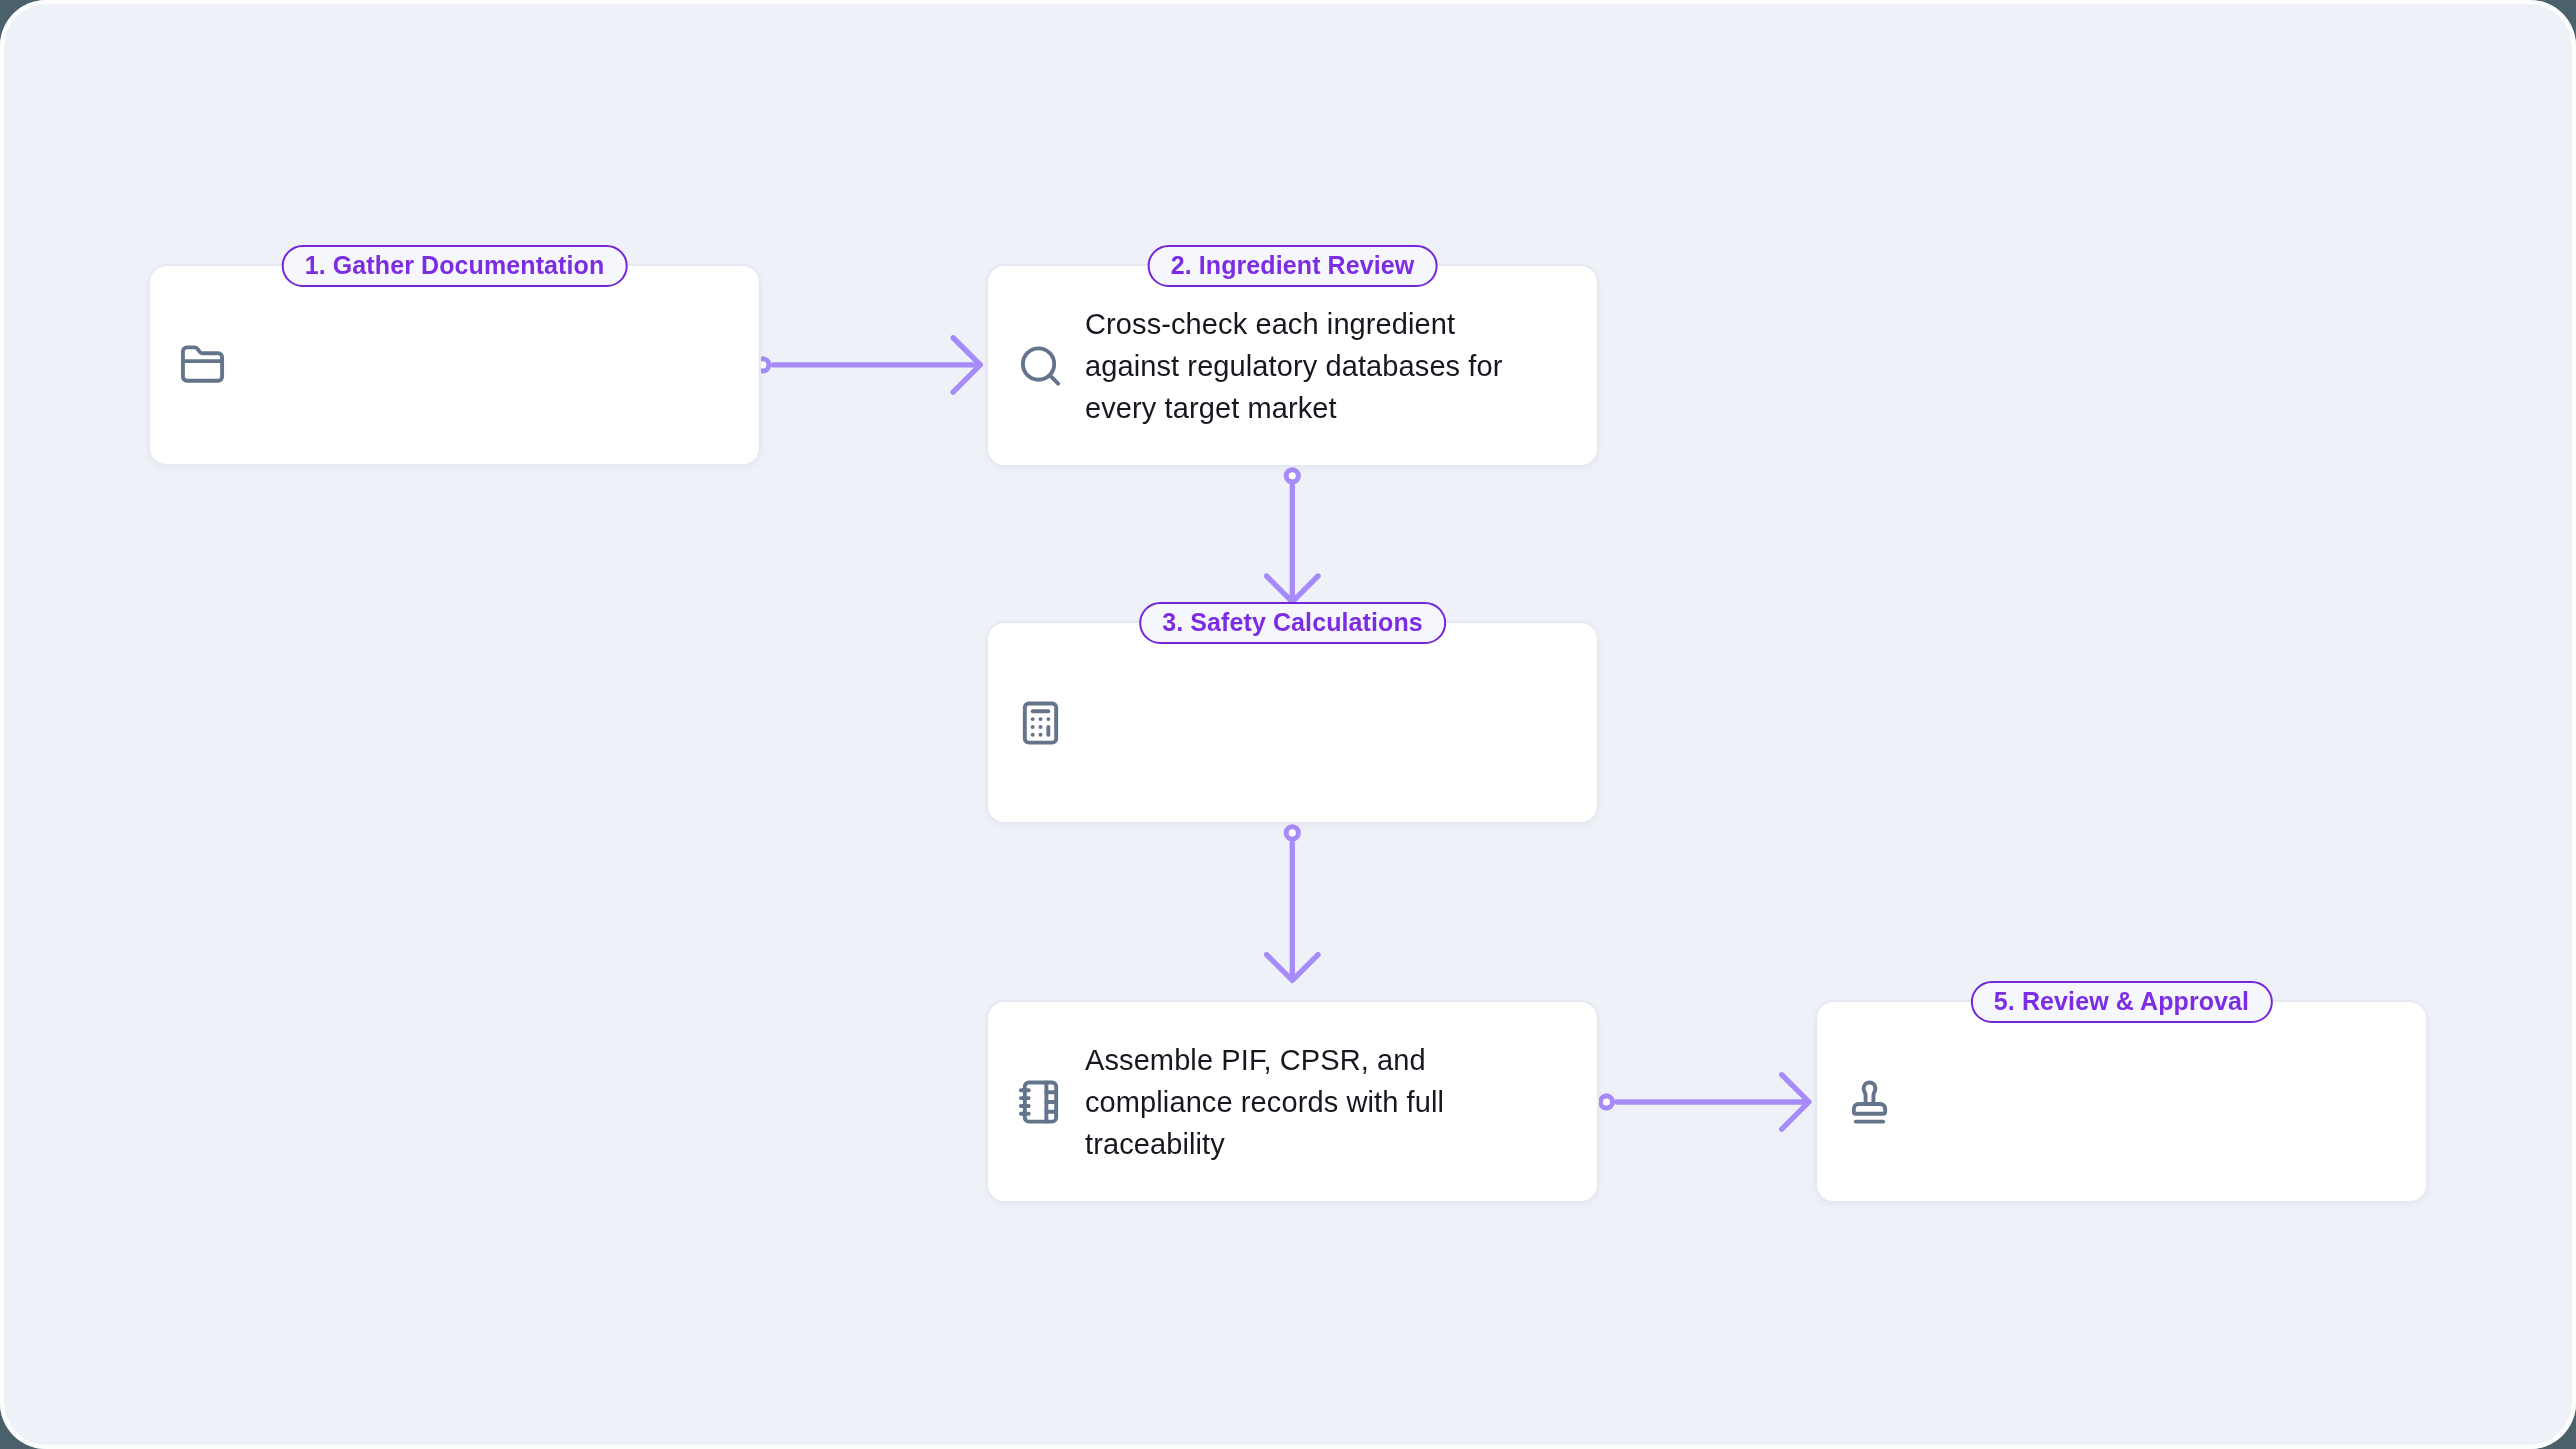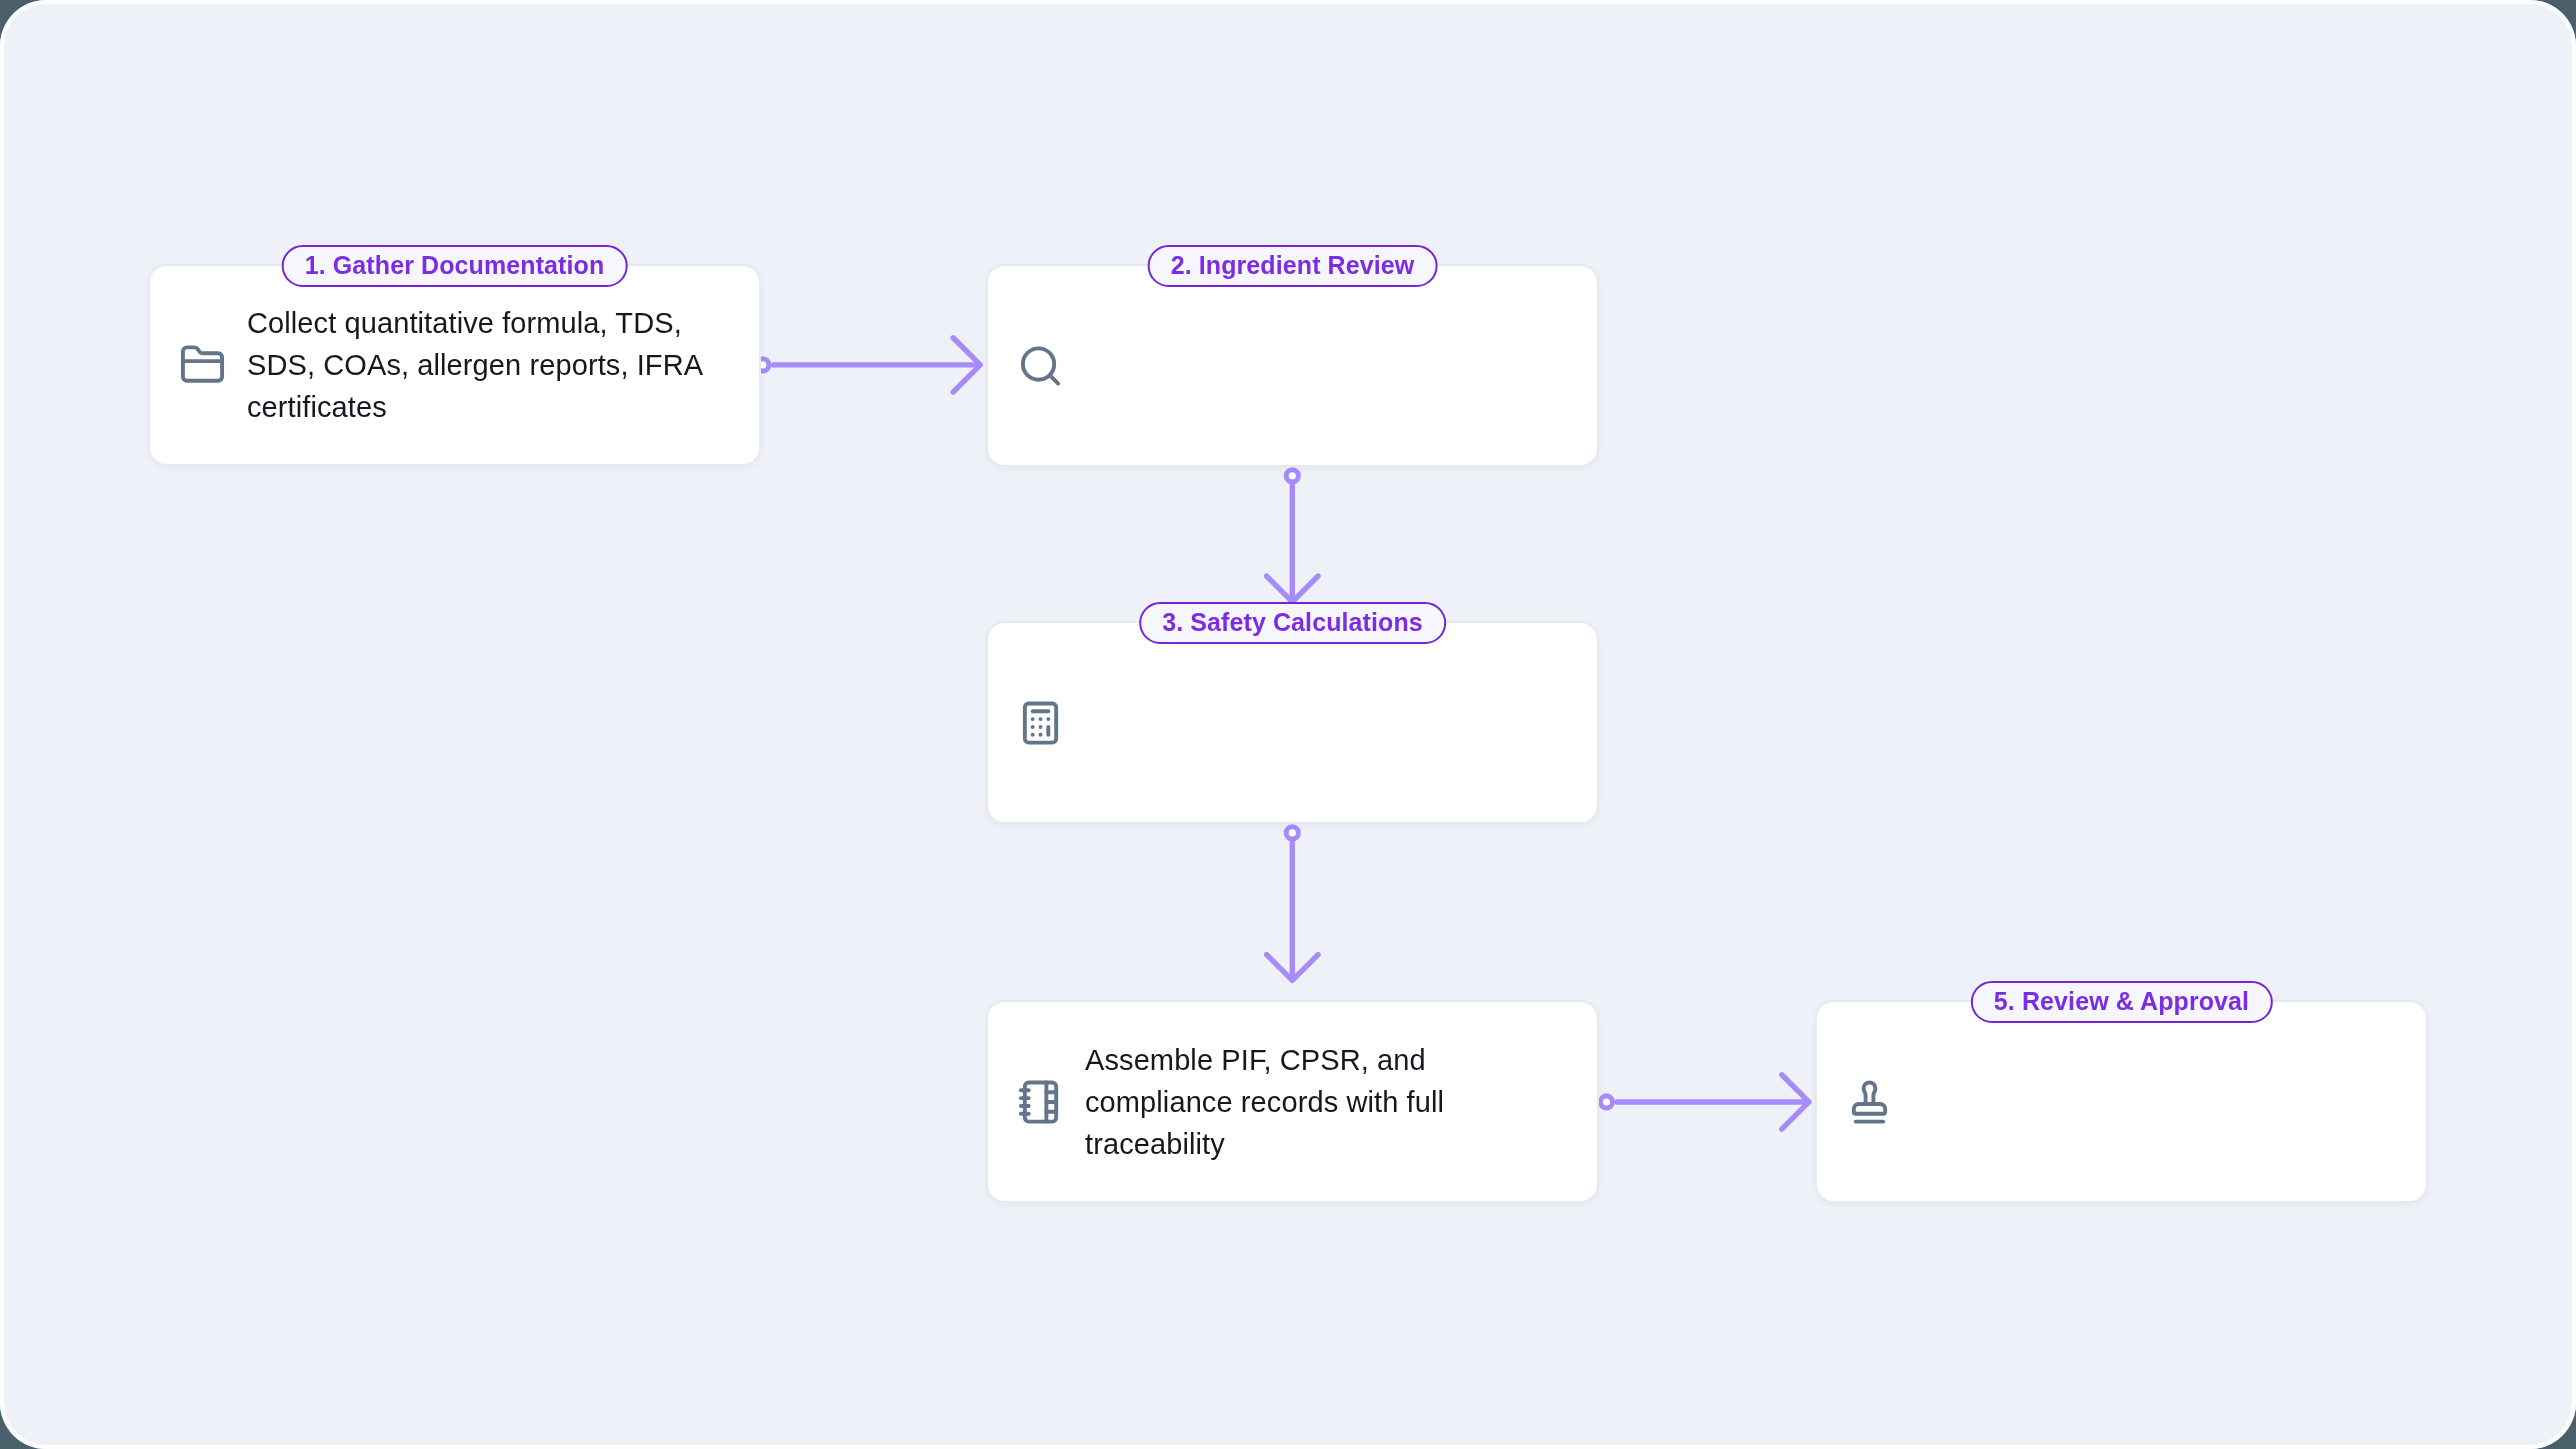--- a/index.html
+++ b/index.html
@@ -101,35 +101,35 @@
 
   <div class="card c1">
     <div class="badge">1. Gather Documentation</div>
     <div class="card-body">
       <span class="step-icon">
         <svg viewBox="0 0 24 24" fill="none" stroke="currentColor" stroke-width="2" stroke-linecap="round" stroke-linejoin="round">
           <path d="M20 20a2 2 0 0 0 2-2V8a2 2 0 0 0-2-2h-7.9a2 2 0 0 1-1.69-.9L9.6 3.9A2 2 0 0 0 7.93 3H4a2 2 0 0 0-2 2v13a2 2 0 0 0 2 2Z"></path>
           <path d="M2 10h20"></path>
         </svg>
       </span>
-      <div class="desc">Collect quantitative formula, TDS,
-SDS, COAs, allergen reports, IFRA
-certificates</div>
     </div>
   </div>
 
   <div class="card c2">
     <div class="badge">2. Ingredient Review</div>
     <div class="card-body">
       <span class="step-icon">
         <svg viewBox="0 0 24 24" fill="none" stroke="currentColor" stroke-width="2" stroke-linecap="round" stroke-linejoin="round">
           <circle cx="11" cy="11" r="8"></circle>
           <path d="m21 21-4.3-4.3"></path>
         </svg>
       </span>
+      <div class="desc">Cross-check each ingredient
+against regulatory databases for
+every target market</div>
     </div>
   </div>
 
   <div class="card c3">
     <div class="badge">3. Safety Calculations</div>
     <div class="card-body">
       <span class="step-icon">
         <svg viewBox="0 0 24 24" fill="none" stroke="currentColor" stroke-width="2" stroke-linecap="round" stroke-linejoin="round">
           <rect width="16" height="20" x="4" y="2" rx="2"></rect>
           <line x1="8" x2="16" y1="6" y2="6"></line>

